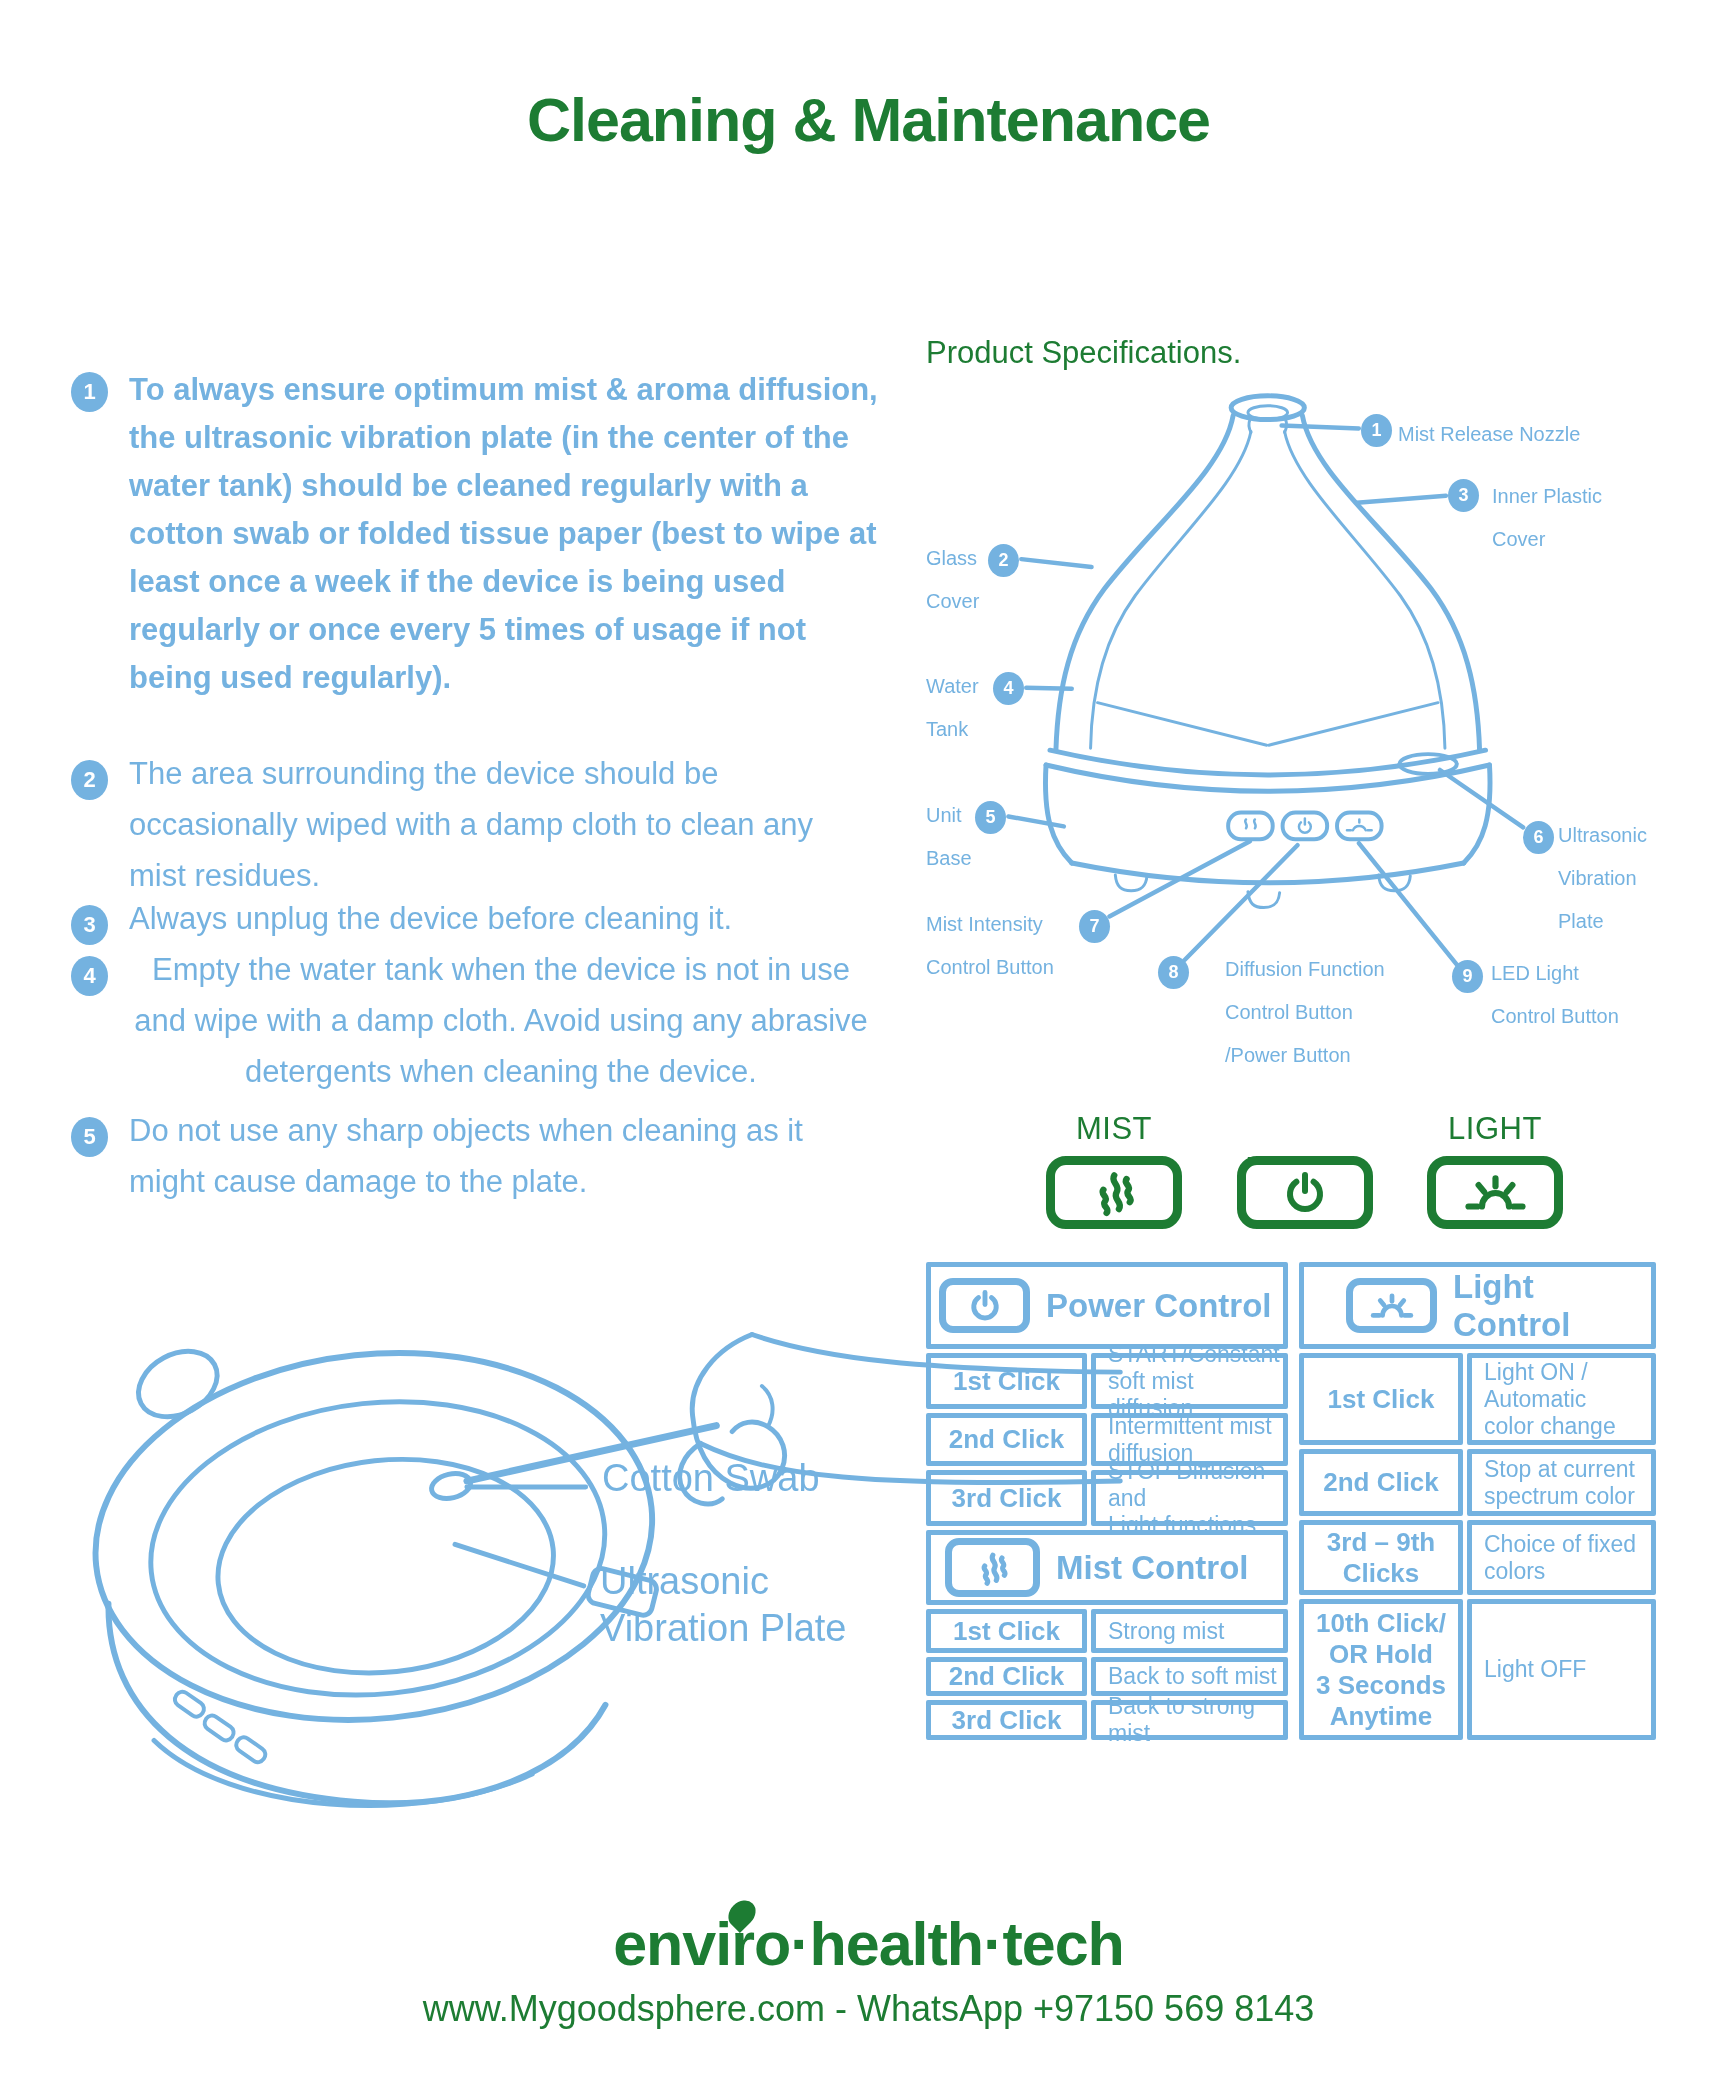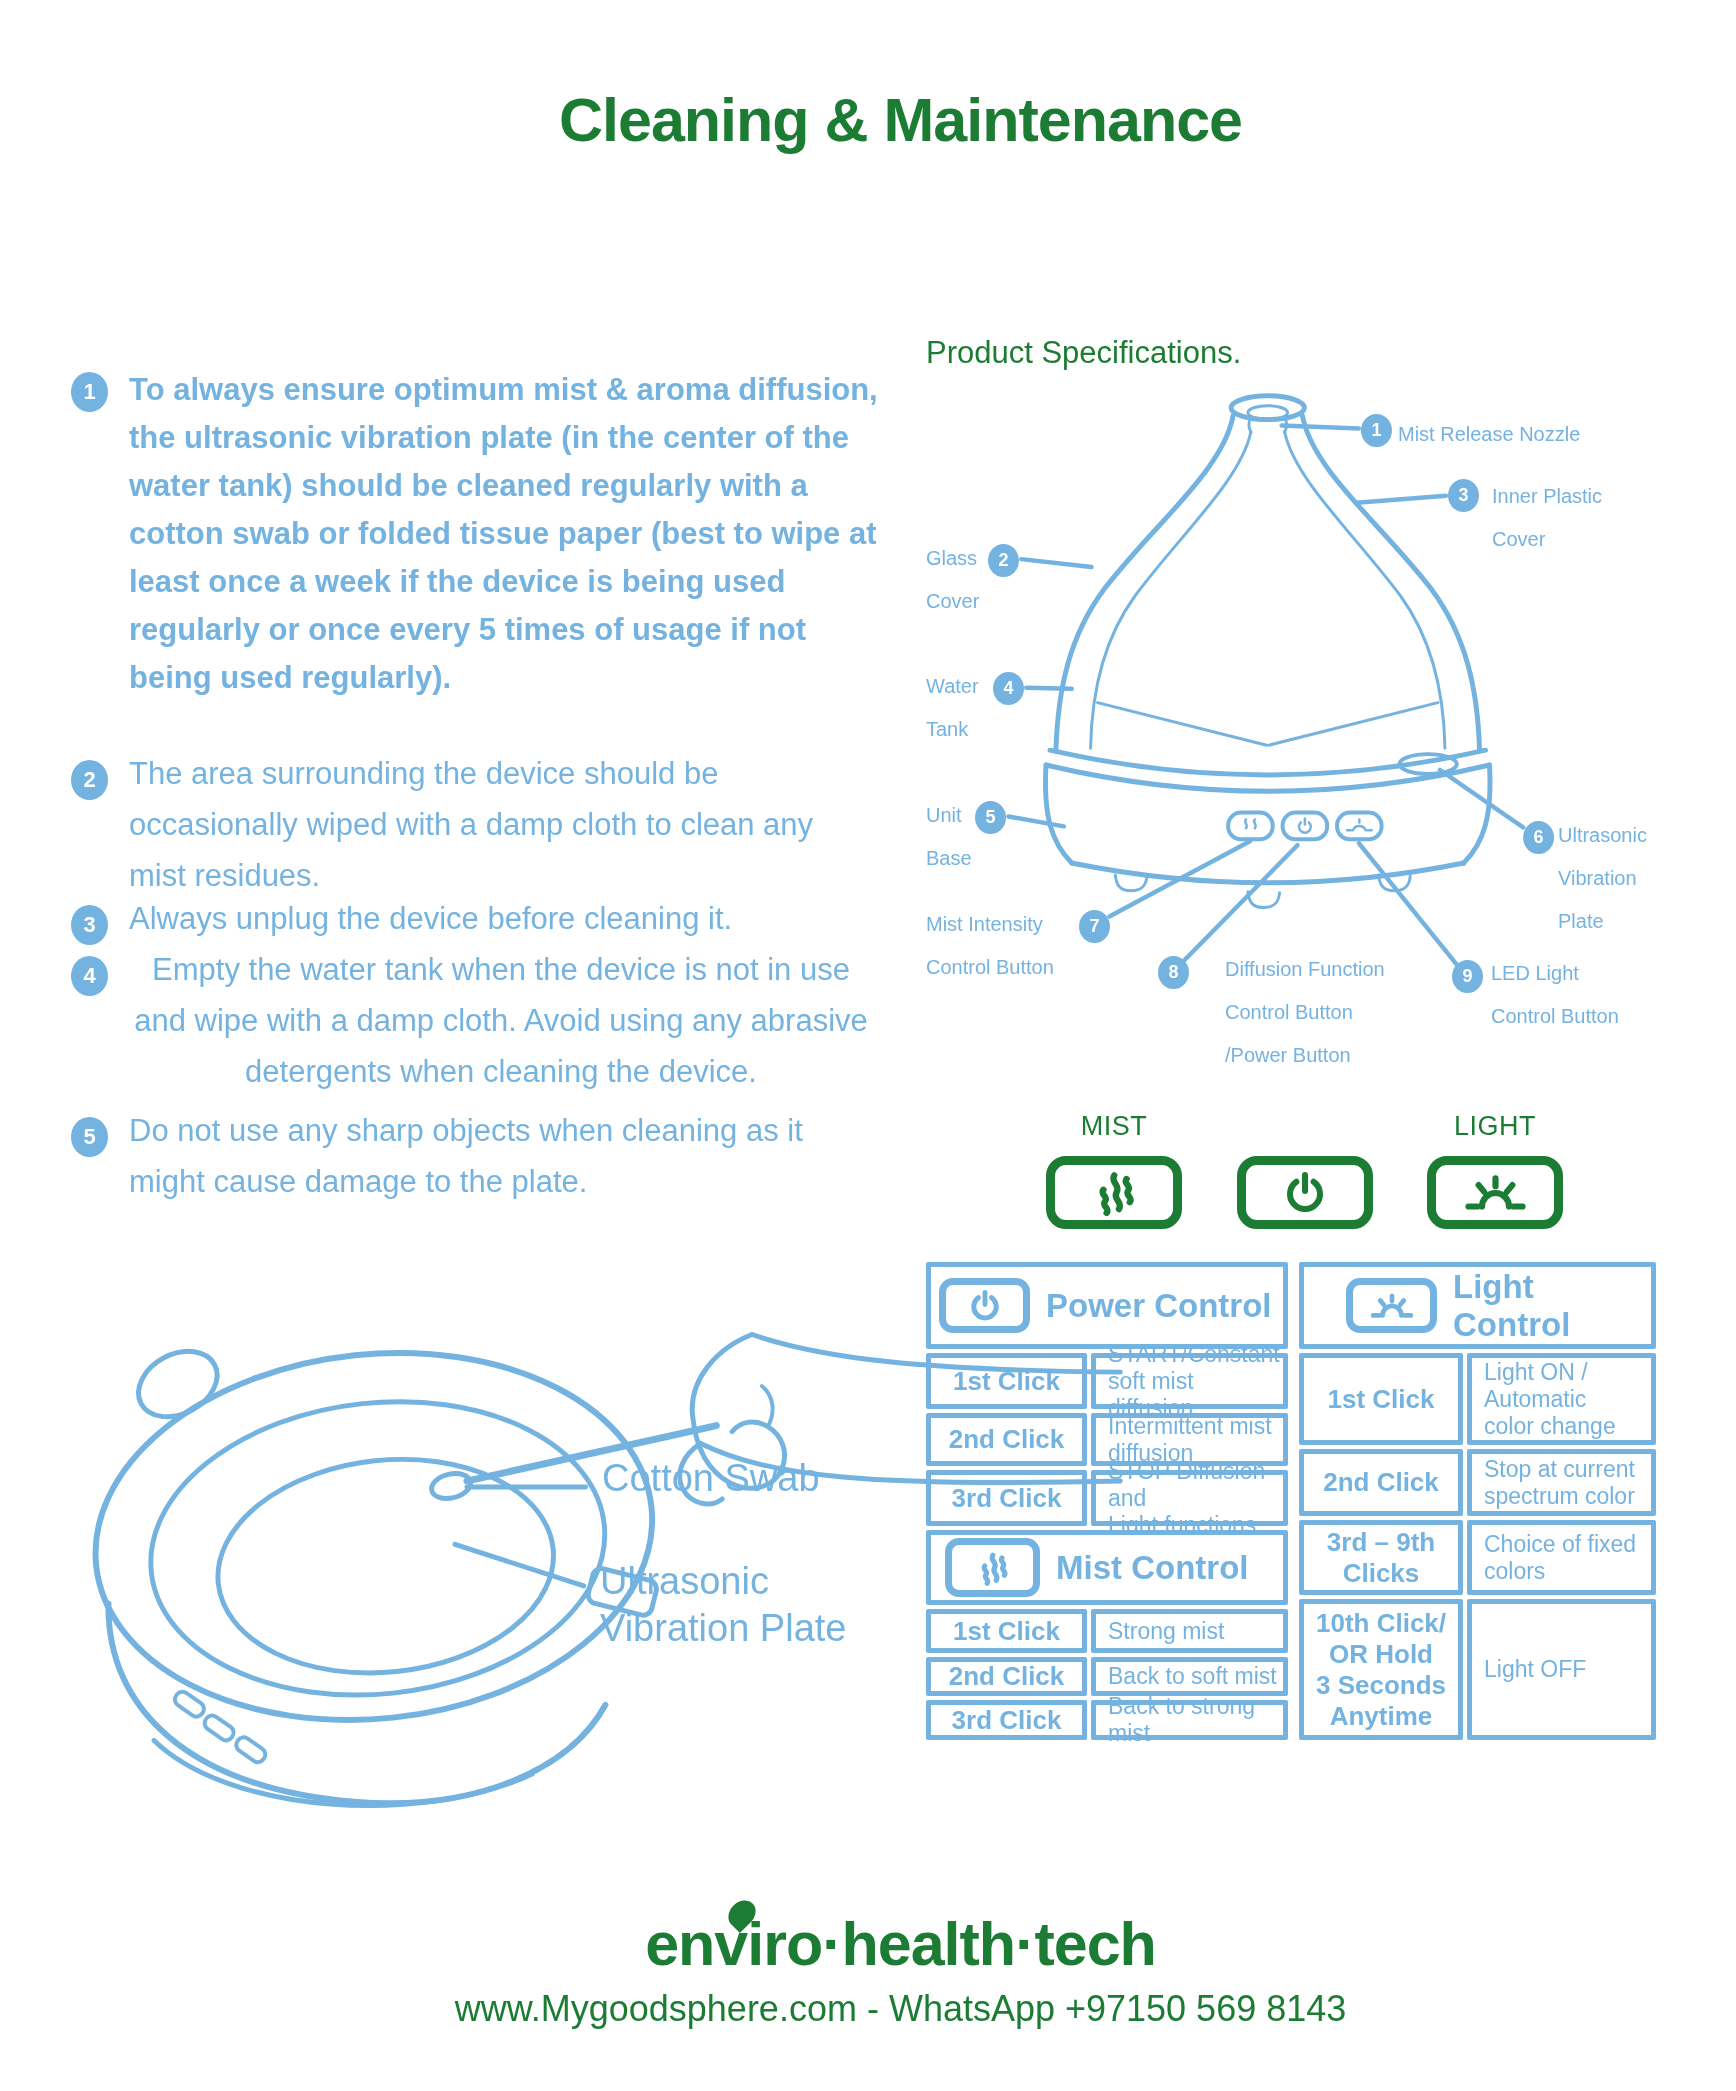--- a/index.html
+++ b/index.html
@@ -1,19 +1,19 @@
 <!DOCTYPE html>
 <html><head>
 <meta charset="utf-8">
 <style>
   * { margin:0; padding:0; box-sizing:border-box; }
   html,body { background:#ffffff; }
   #page {
     position:relative; width:1737px; height:2092px; background:#ffffff;
-    font-family:"Liberation Sans", sans-serif; overflow:hidden;padding-left:32px;
+    font-family:"Liberation Sans", sans-serif; overflow:hidden;
   }
   .abs { position:absolute; }
   .pre { white-space:pre-line; }
 
   
   .page-title {
     width:100%; top:85px; text-align:center;
     font-size:61px; font-weight:bold; letter-spacing:-1px; color:#1d7c33;
   }
 
@@ -37,21 +37,21 @@
   .spec-badge {
     width:31px; height:33px; border-radius:50%;
     background:#74b2e0; color:#ffffff;
     display:flex; align-items:center; justify-content:center;
     font-size:18px; font-weight:bold;
   }
 
   
   .panel-label {
     width:136px; text-align:center; color:#1d7c33;
-    font-size:27px; letter-spacing:0.5px; font-weight:normal;
+    font-size:31px; letter-spacing:0.5px; font-weight:normal;
   }
   .panel-btn {
     width:136px; height:73px; border:9px solid #1d7c33; border-radius:20px;
     background:#ffffff; display:flex; align-items:center; justify-content:center;
   }
 
   
   .ctable { display:grid; gap:4px; }
   .ctable .cell {
     border:5px solid #74b2e0; background:#ffffff; border-radius:2px;

